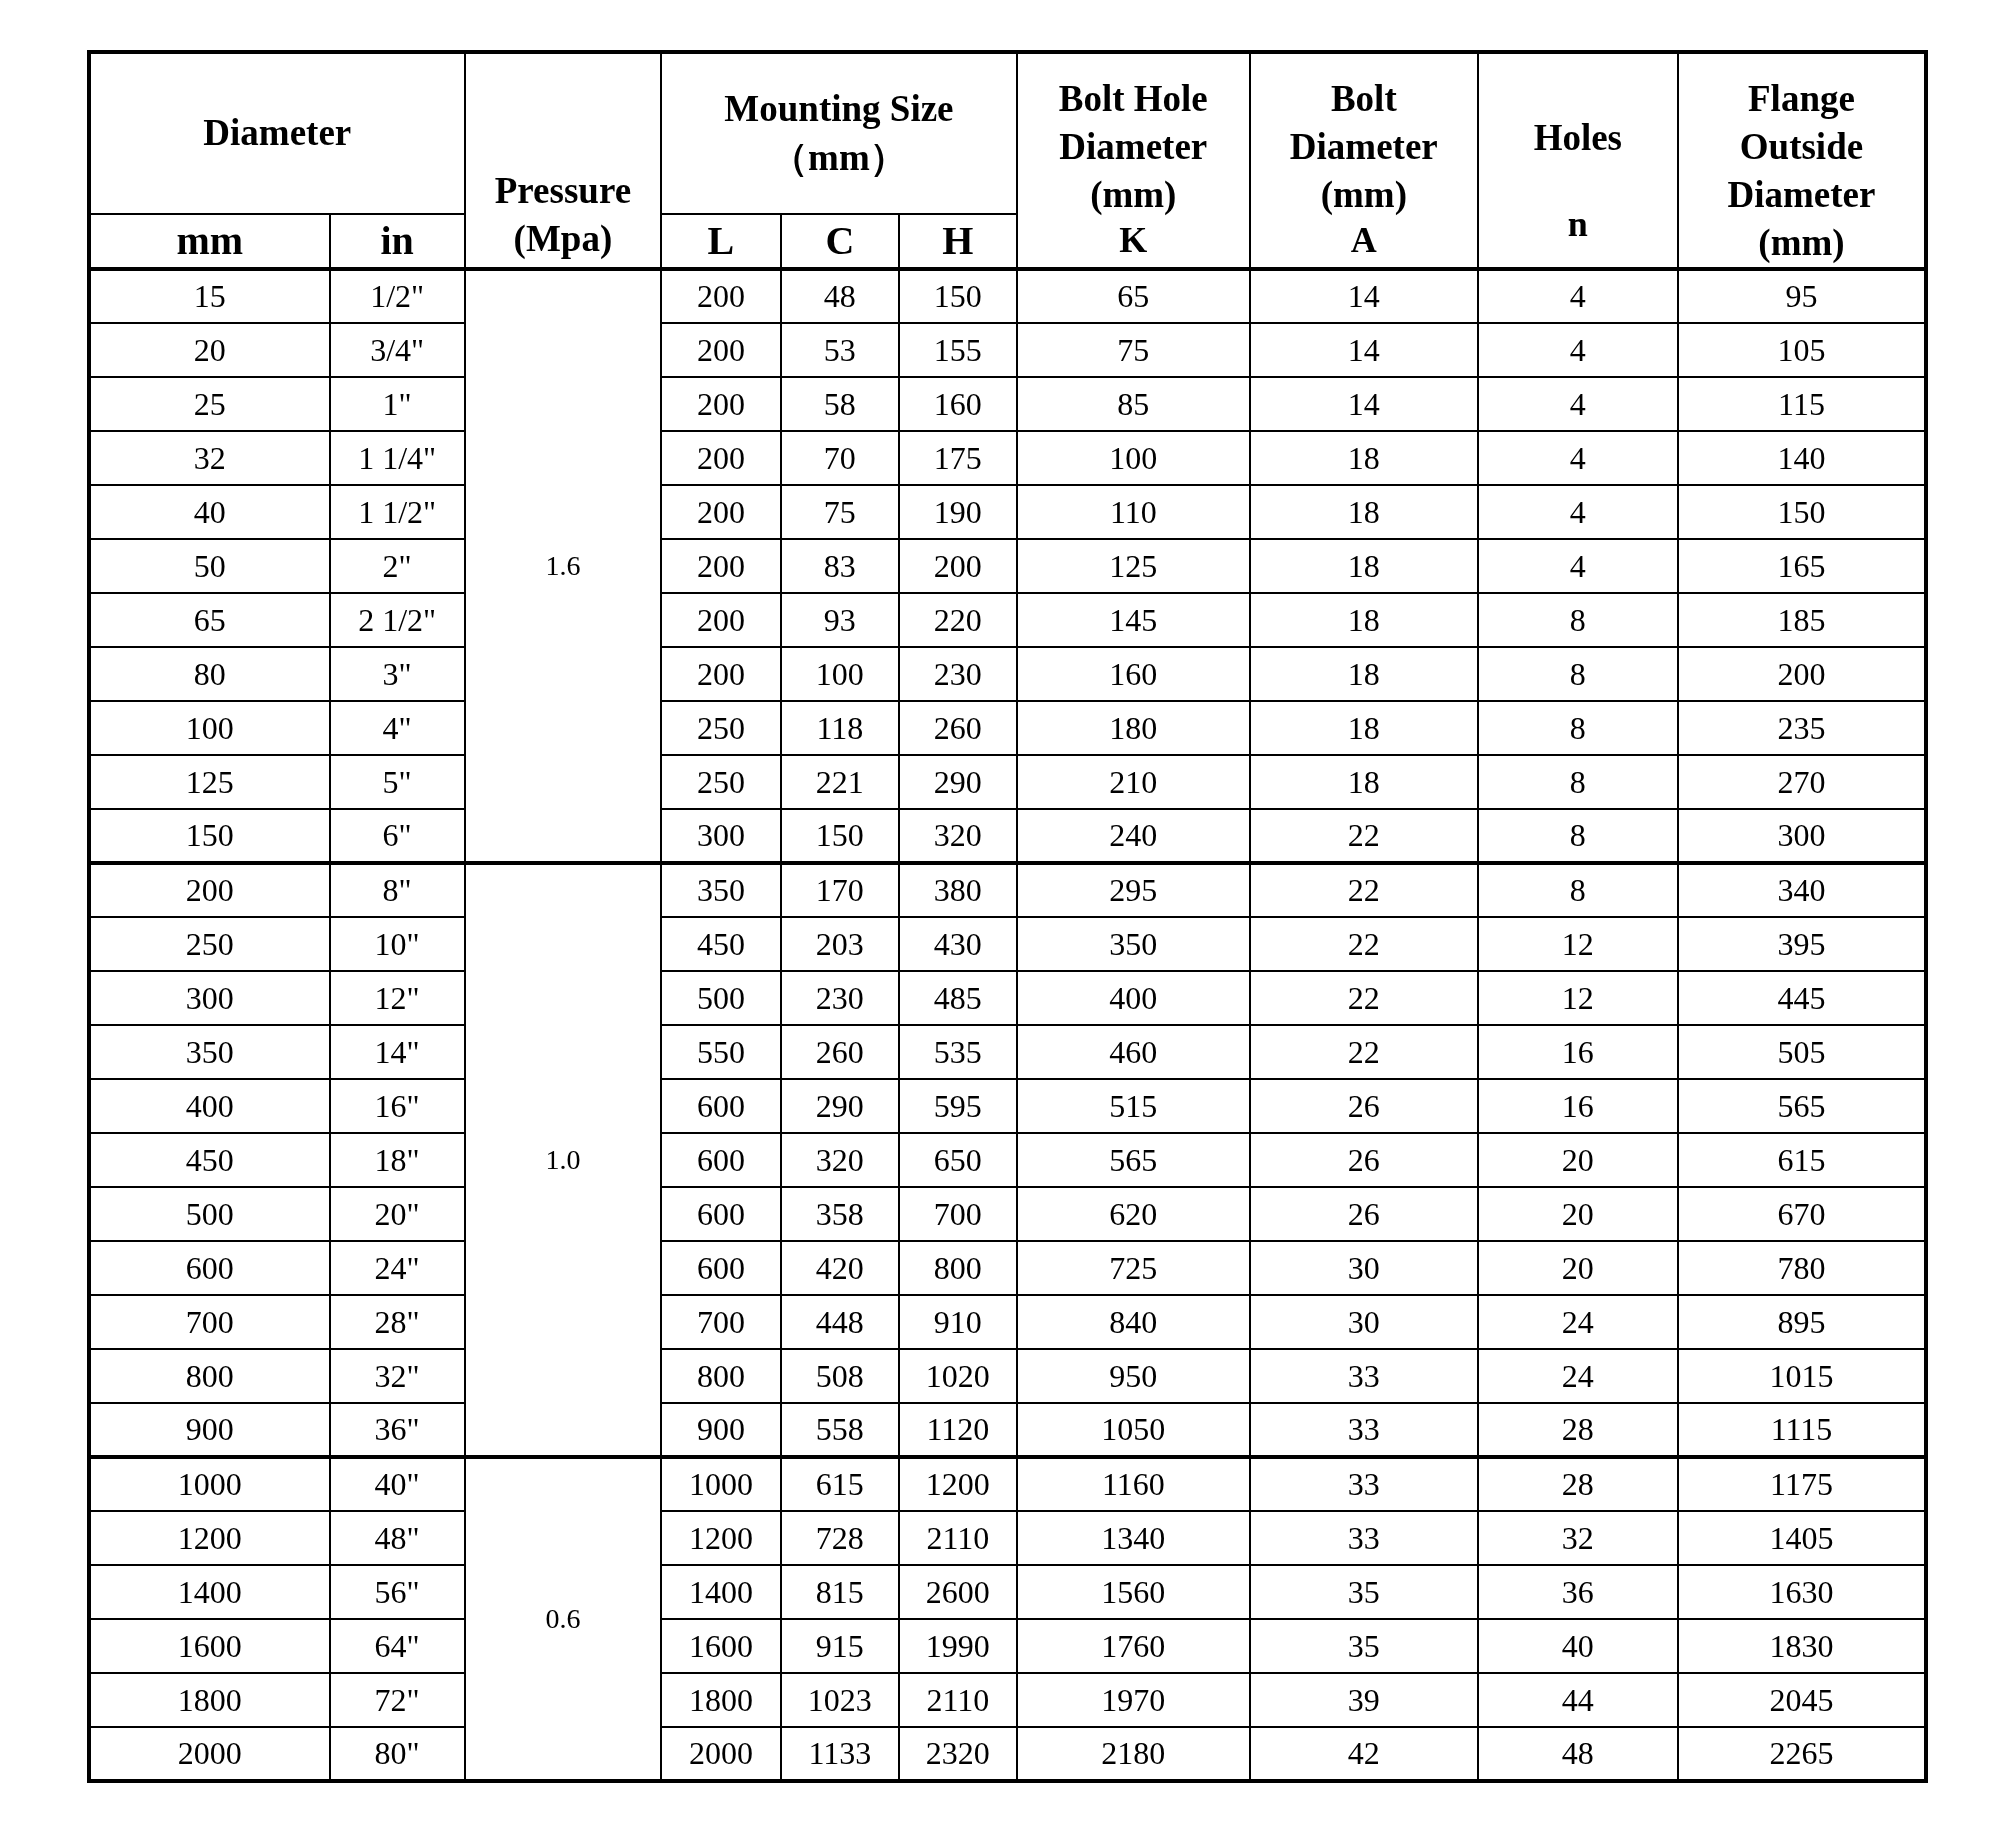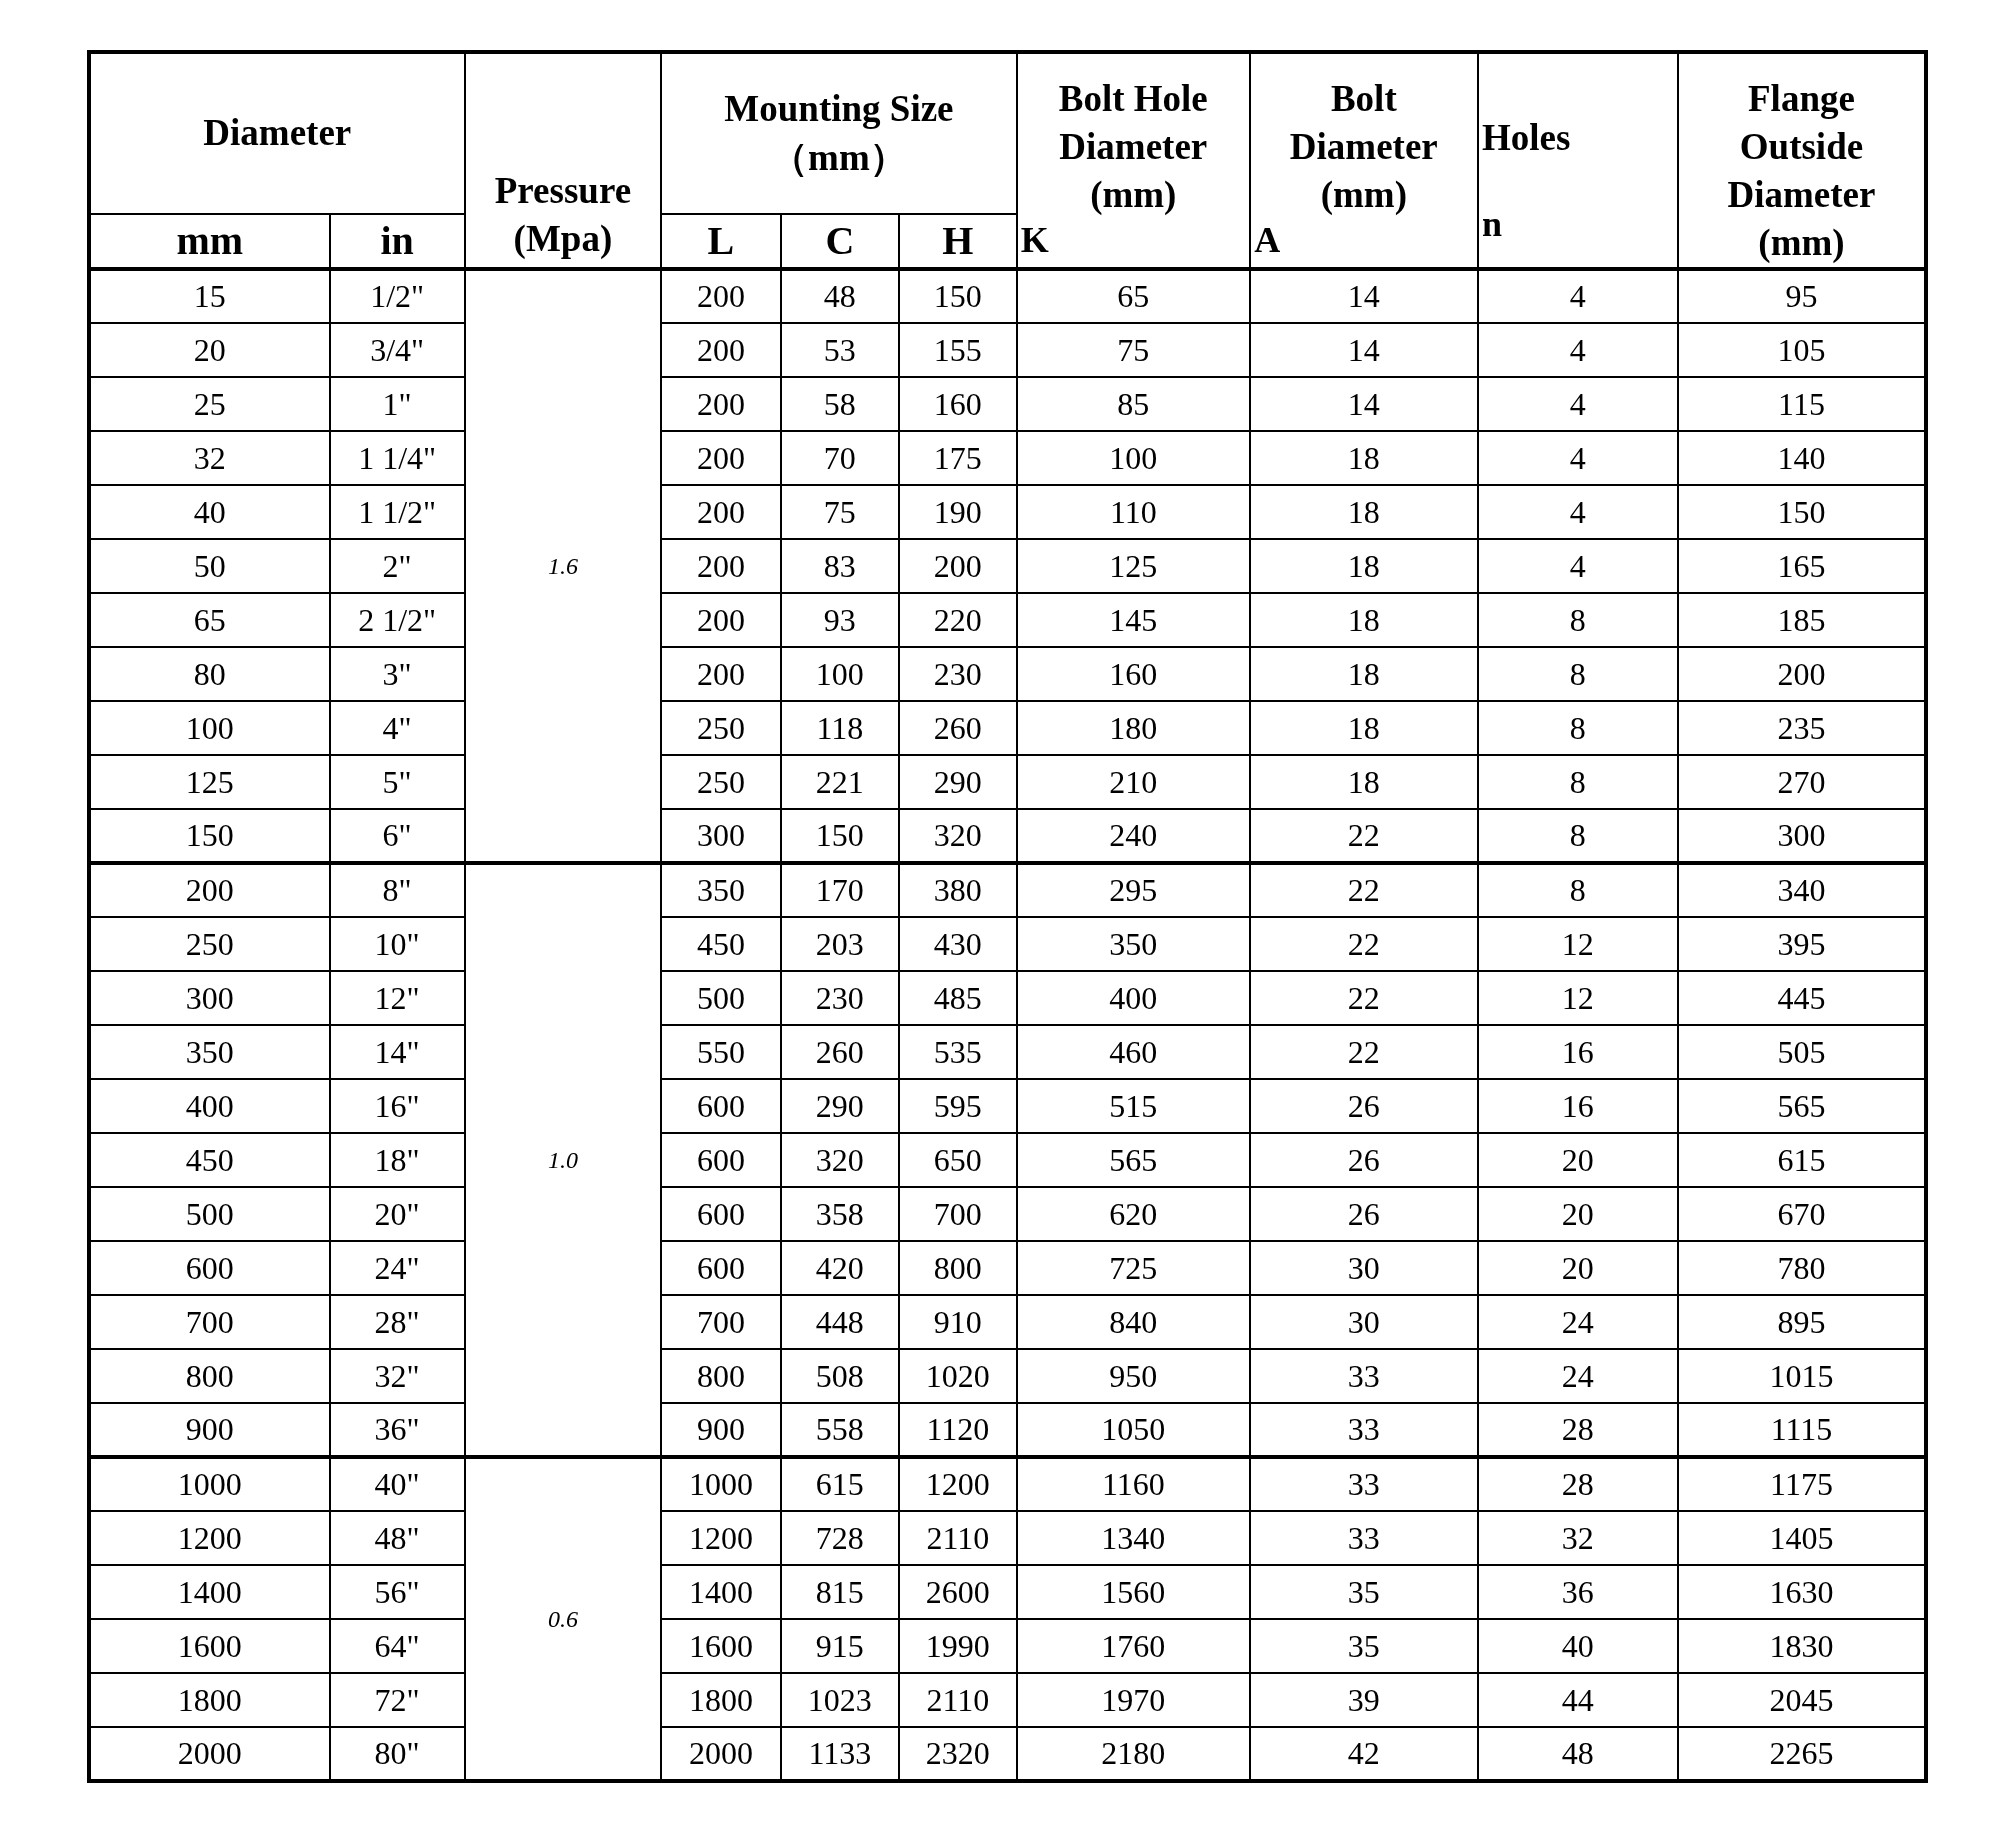--- a/index.html
+++ b/index.html
@@ -42,21 +42,21 @@
   thead tr.h2 th { font-size: 40px; }
   td {
     font-size: 32px;
     font-weight: normal;
   }
   
   .span2 {
     height: 172px;
     display: flex;
     flex-direction: column;
-    align-items: flex-start;
+    align-items: center;
   }
   .span2 .hlabel {
     flex: 1 1 auto;
     display: flex;
     align-items: center;
     justify-content: center;
   }
   .span2 .hletter {
     height: 44px;
     flex: 0 0 44px;
@@ -68,21 +68,21 @@
   .press-head {
     height: 206px;
     display: flex;
     align-items: flex-end;
     justify-content: center;
   }
   
   thead th.bb { border-bottom: 4px solid #000; }
   
   tbody tr.group-start td { border-top: 4px solid #000; }
-  td.pressure-cell { font-size: 24px; font-style: italic; }
+  td.pressure-cell { font-size: 28px; }
 </style>
 </head>
 <body>
 
 <table class="spec-table">
   <colgroup>
     <col style="width:13.1%">
     <col style="width:7.35%">
     <col style="width:10.7%">
     <col style="width:6.5%">

